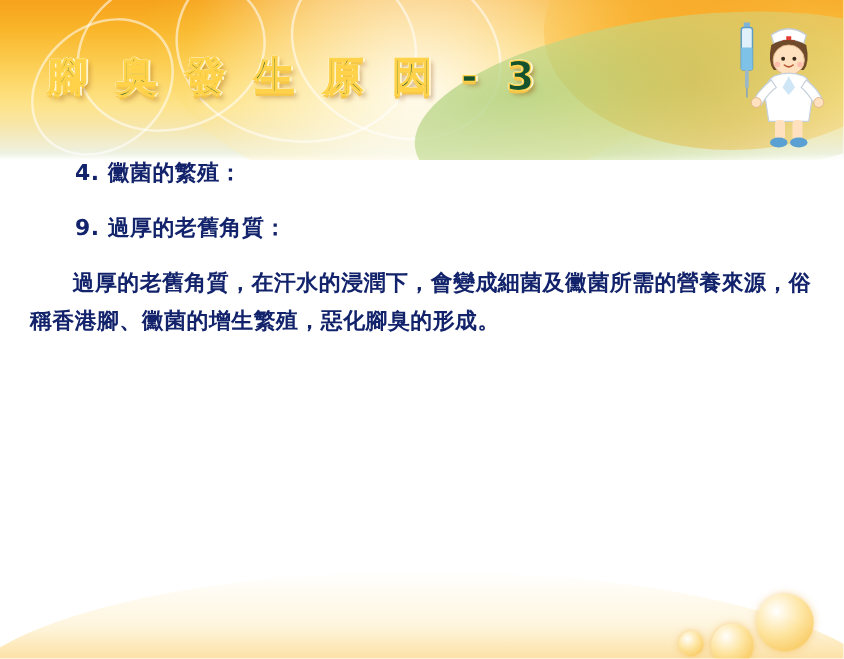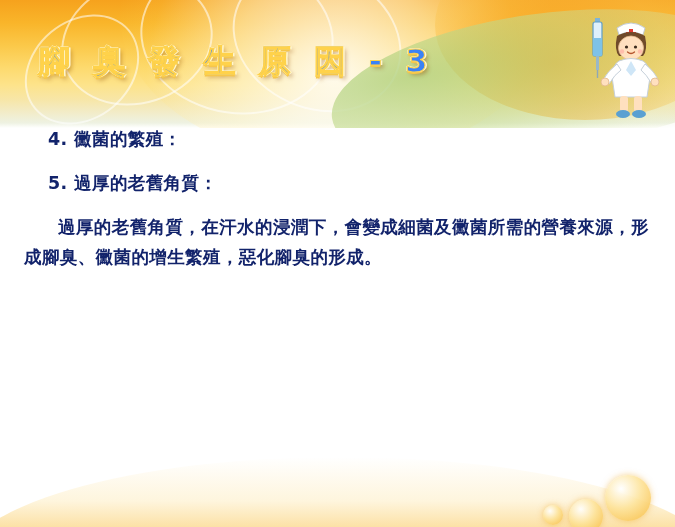--- a/index.html
+++ b/index.html
@@ -105,21 +105,21 @@
   }
 
   
   .title {
     position: absolute;
     left: 38px; top: 40px;
     font-family: "DejaVu Sans", sans-serif;
     font-size: 32px;
     font-weight: bold;
     letter-spacing: 6px;
-    color: #3b82f6;
+    color: #14532d;
     -webkit-text-stroke: 1px #ffd24a;
     text-shadow:
        2px 0 0 #fff6cf,
       -1px 0 0 #fff6cf,
        0 2px 0 #f6c64a,
        0 -1px 0 #fff6cf,
        3px 3px 4px rgba(140,70,0,0.45);
     white-space: nowrap;
   }
 
@@ -137,21 +137,21 @@
     color: #12236b;
     font-weight: bold;
     font-size: 17.5px;
     line-height: 30px;
     letter-spacing: 0.4px;
     margin: 0;
     padding: 0 26px 0 24px;
     text-align: justify;
   }
   .heading {
-    padding-left: 48px;
+    padding-left: 60px;
     margin-bottom: 14px;
   }
   .body-para {
     text-indent: 34px;
     margin-bottom: 22px;
   }
   .gap-lg { margin-bottom: 28px; }
 
   
   .footer {
@@ -235,22 +235,22 @@
     <circle cx="90" cy="70" r="4" fill="#ffe0bf" stroke="#e2b88c" stroke-width="0.8"></circle>
 
     <rect x="55" y="84" width="8" height="16" rx="3" fill="#ffe0bf"></rect>
     <rect x="69" y="84" width="8" height="16" rx="3" fill="#ffe0bf"></rect>
     <ellipse cx="58" cy="102" rx="7" ry="4" fill="#5aa0d2"></ellipse>
     <ellipse cx="74" cy="102" rx="7" ry="4" fill="#5aa0d2"></ellipse>
   </svg>
 
   <div class="content">
     <p class="para heading">4. 黴菌的繁殖：</p>
-    <p class="para heading">5. 過厚的老舊角質：</p>
-    <p class="para body-para">過厚的老舊角質，在汗水的浸潤下，會變成細菌及黴菌所需的營養來源，形成腳臭、黴菌的增生繁殖，惡化腳臭的形成。</p>
+    <p class="para heading">9. 過厚的老舊角質：</p>
+    <p class="para body-para">過厚的老舊角質，在汗水的浸潤下，會變成細菌及黴菌所需的營養來源，俗稱香港腳、黴菌的增生繁殖，惡化腳臭的形成。</p>
   </div>
 
   <div class="footer">
     <div class="footer-band"></div>
     <div class="footer-circle fc1"></div>
     <div class="footer-circle fc2"></div>
     <div class="footer-circle fc3"></div>
   </div>
 
 </div>

